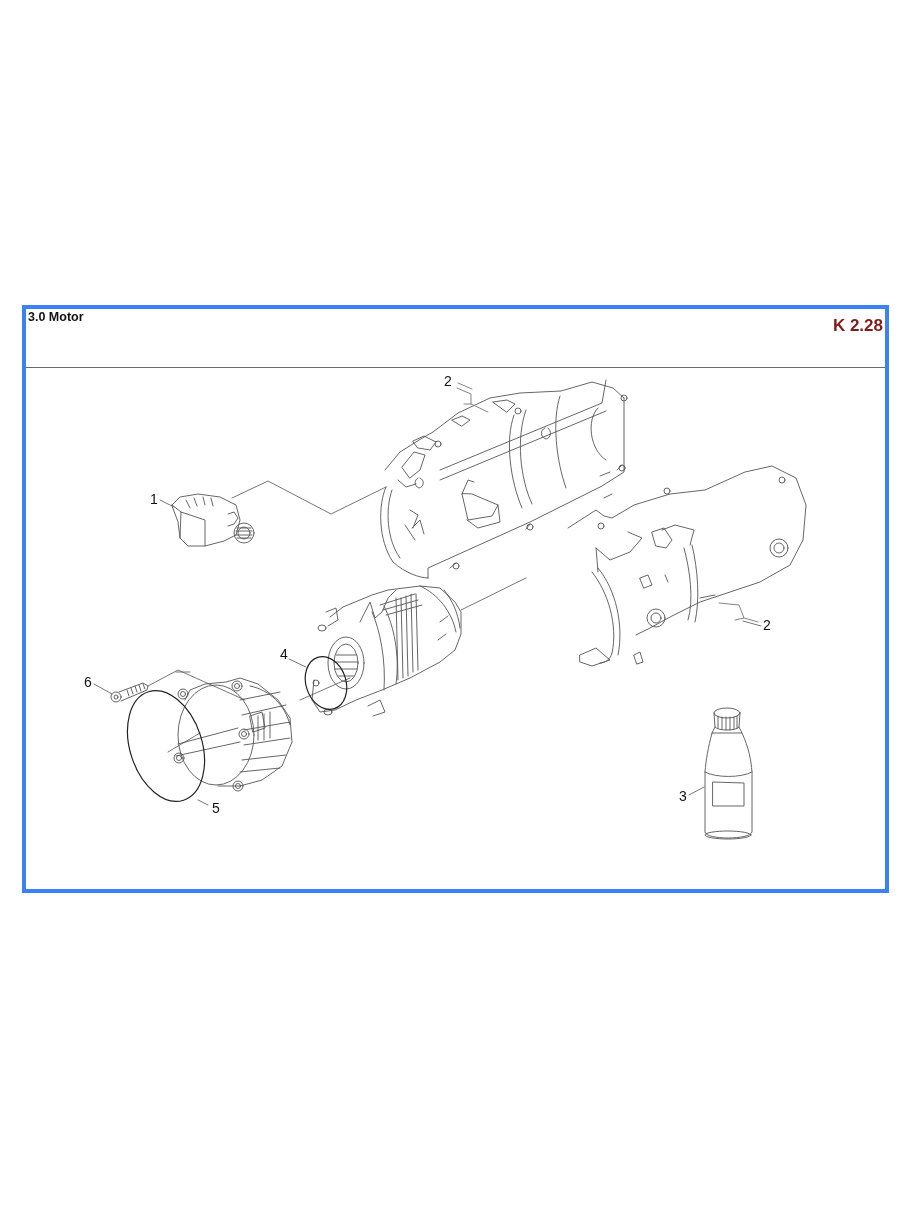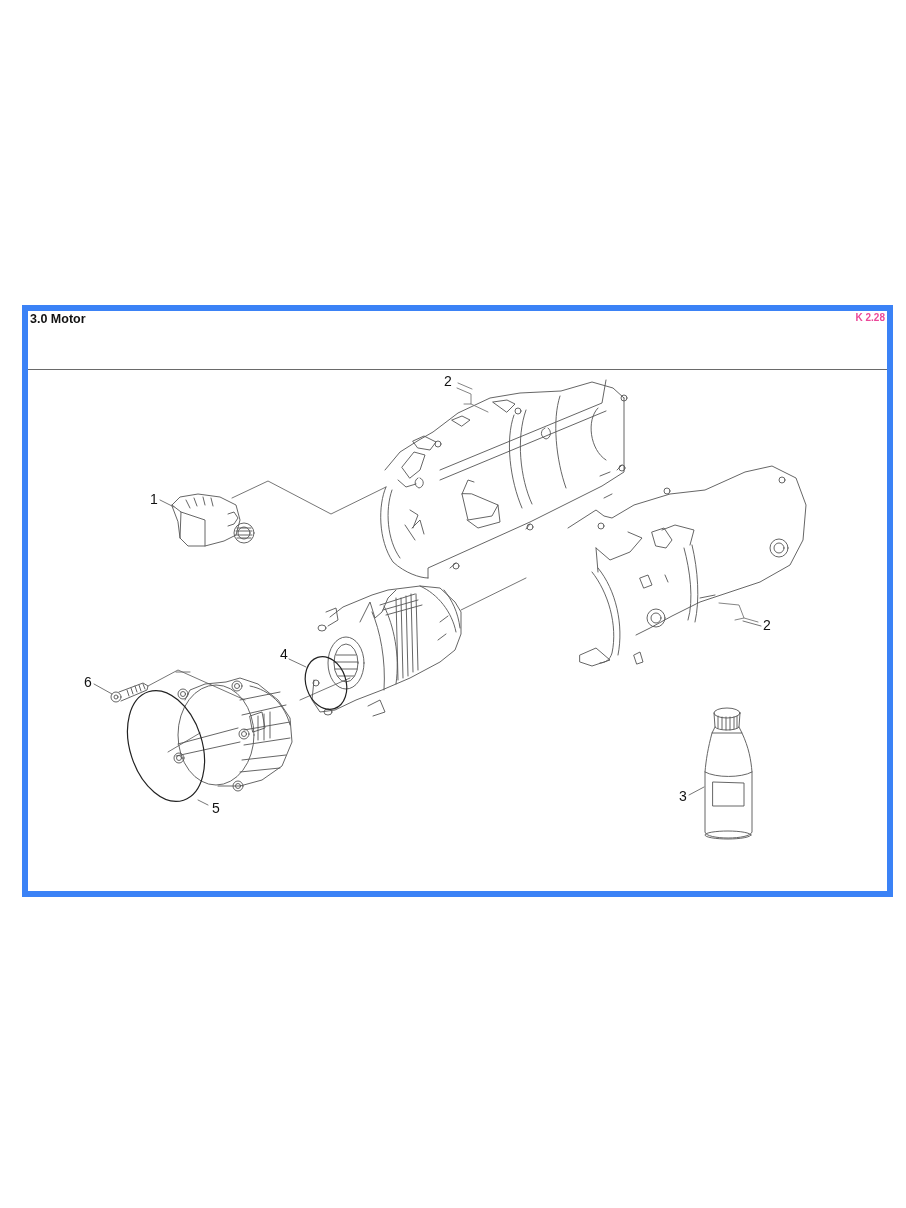--- a/index.html
+++ b/index.html
@@ -1,20 +1,20 @@
 <!DOCTYPE html>
 <html><head>
 <meta charset="utf-8">
 <style>
   html, body { margin:0; padding:0; background:#ffffff; }
   body { width:906px; height:1208px; position:relative; overflow:hidden; font-family:"Liberation Sans", sans-serif; }
-  .sheet-frame { position:absolute; left:22px; top:305px; width:859px; height:580px; border:6px solid #3b82f6; box-sizing:content-box;text-decoration:underline; }
+  .sheet-frame { position:absolute; left:22px; top:305px; width:859px; height:580px; border:4px solid #3b82f6; box-sizing:content-box;text-decoration:underline; }
   .header-band { position:absolute; left:0; top:0; width:859px; height:58px; border-bottom:1px solid #6a6a6a; }
   .section-title { position:absolute; left:2px; top:1px; font-size:12.5px; font-weight:bold; color:#111; }
-  .model-code { position:absolute; right:2px; top:1px; font-size:10px; font-weight:bold; color:#ec4899; }
+  .model-code { position:absolute; right:2px; top:7px; font-size:17px; font-weight:bold; color:#7f1d1d; }
   .drawing-area { position:absolute; left:0; top:59px; width:859px; height:521px; }
   svg.drawing { position:absolute; left:0; top:0; }
   .callout { position:absolute; font-size:14px; color:#111; line-height:14px; }
 </style>
 </head>
 <body>
 
 <div class="sheet-frame">
   <div class="header-band">
     <span class="section-title">3.0 Motor</span>

